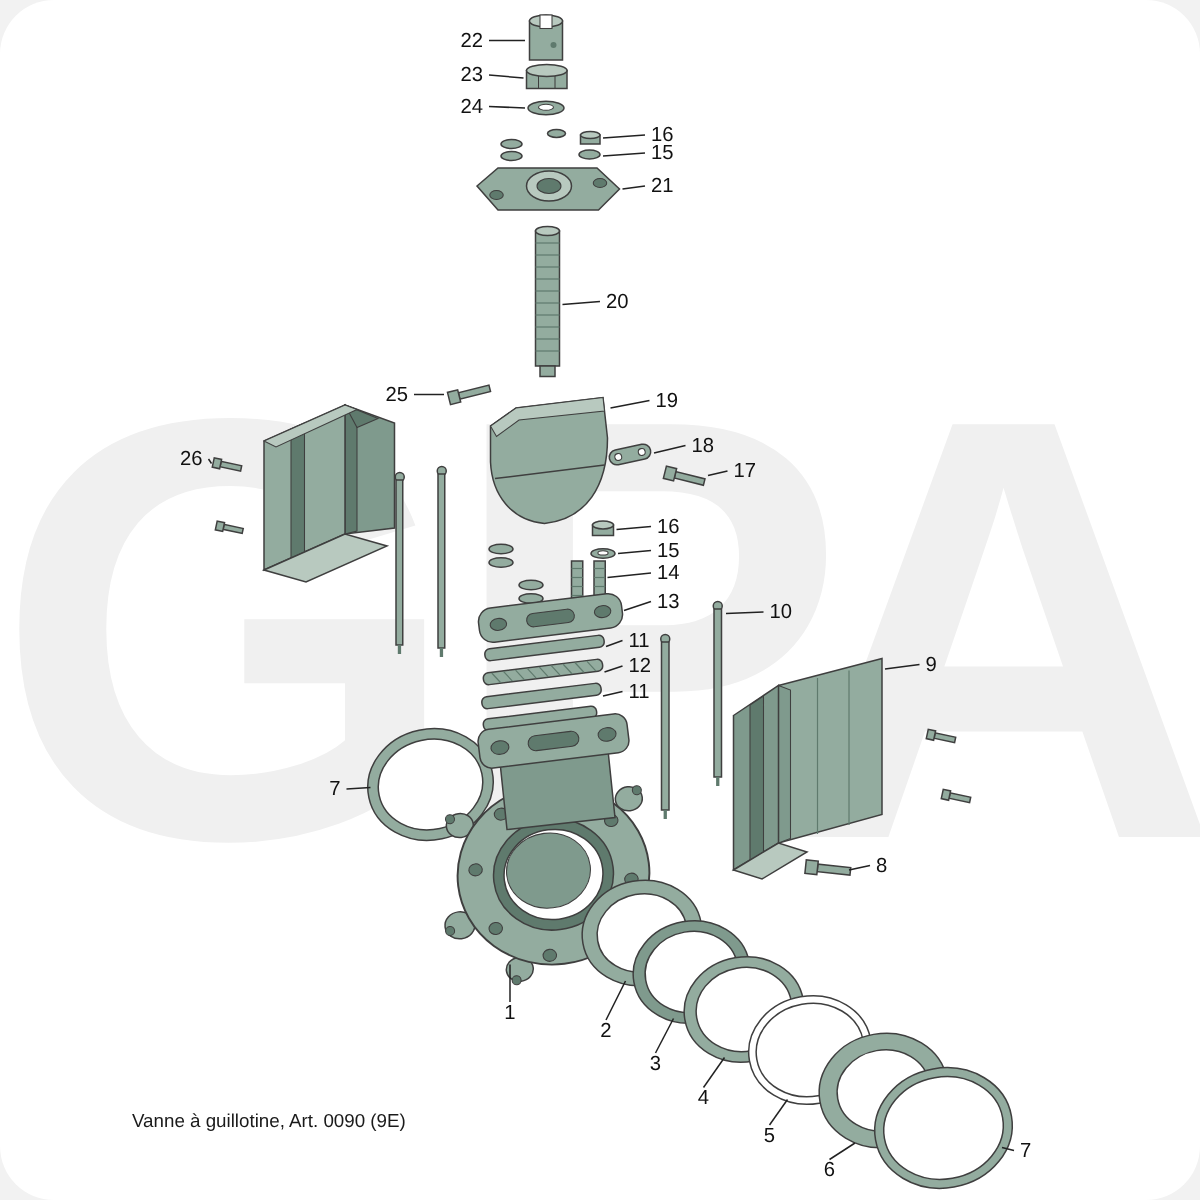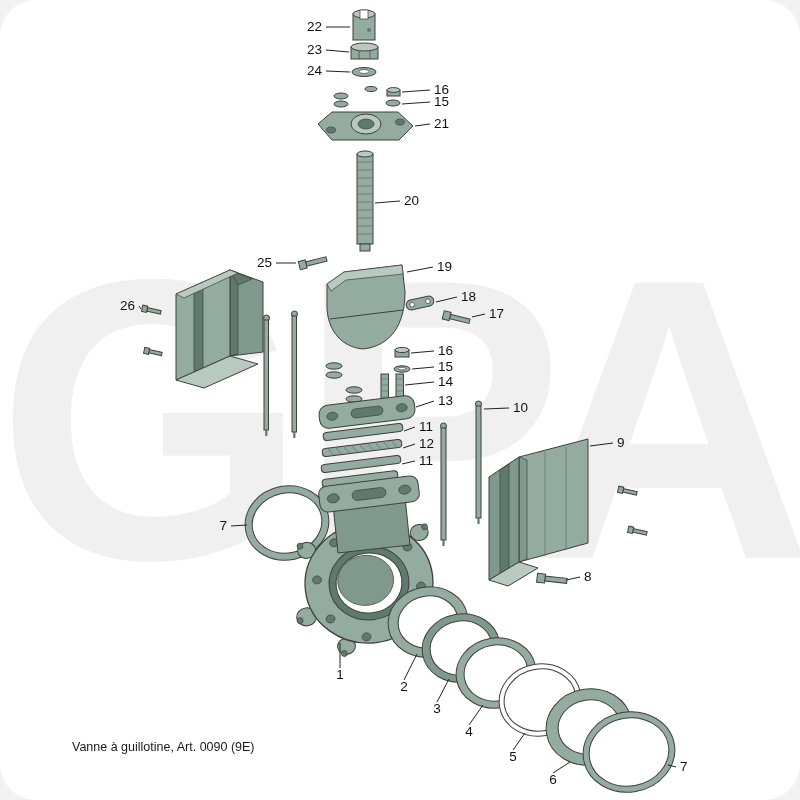--- a/index.html
+++ b/index.html
@@ -8,21 +8,21 @@
     background:#ffffff;border-radius:36px;overflow:hidden;
     font-family:"Liberation Sans",sans-serif;
   }
   .watermark{
     position:absolute;left:50%;top:420px;transform:translate(-50%,-50%);
     font-size:400px;font-weight:700;letter-spacing:-10px;white-space:nowrap;
     color:var(--watermark,#f0f0f0);z-index:0;user-select:none;
   }
   .diagram{position:absolute;left:0;top:0;z-index:1;}
   .caption{
-    position:absolute;left:72px;top:740px;z-index:2;
+    position:absolute;left:88px;top:740px;z-index:2;
     font-size:12.5px;color:#1a1a1a;
   }
   
   .f-main{fill:var(--part-main,#93ac9f);}
   .f-mid{fill:var(--part-mid,#7f9a8d);}
   .f-light{fill:var(--part-light,#b8c9bf);}
   .f-dark{fill:var(--part-dark,#5f7a6d);}
   .f-white{fill:#ffffff;}
   .s-out{stroke:var(--outline,#3f3f3f);stroke-width:1;}
   .s-thin{stroke:var(--outline,#3f3f3f);stroke-width:0.7;}

